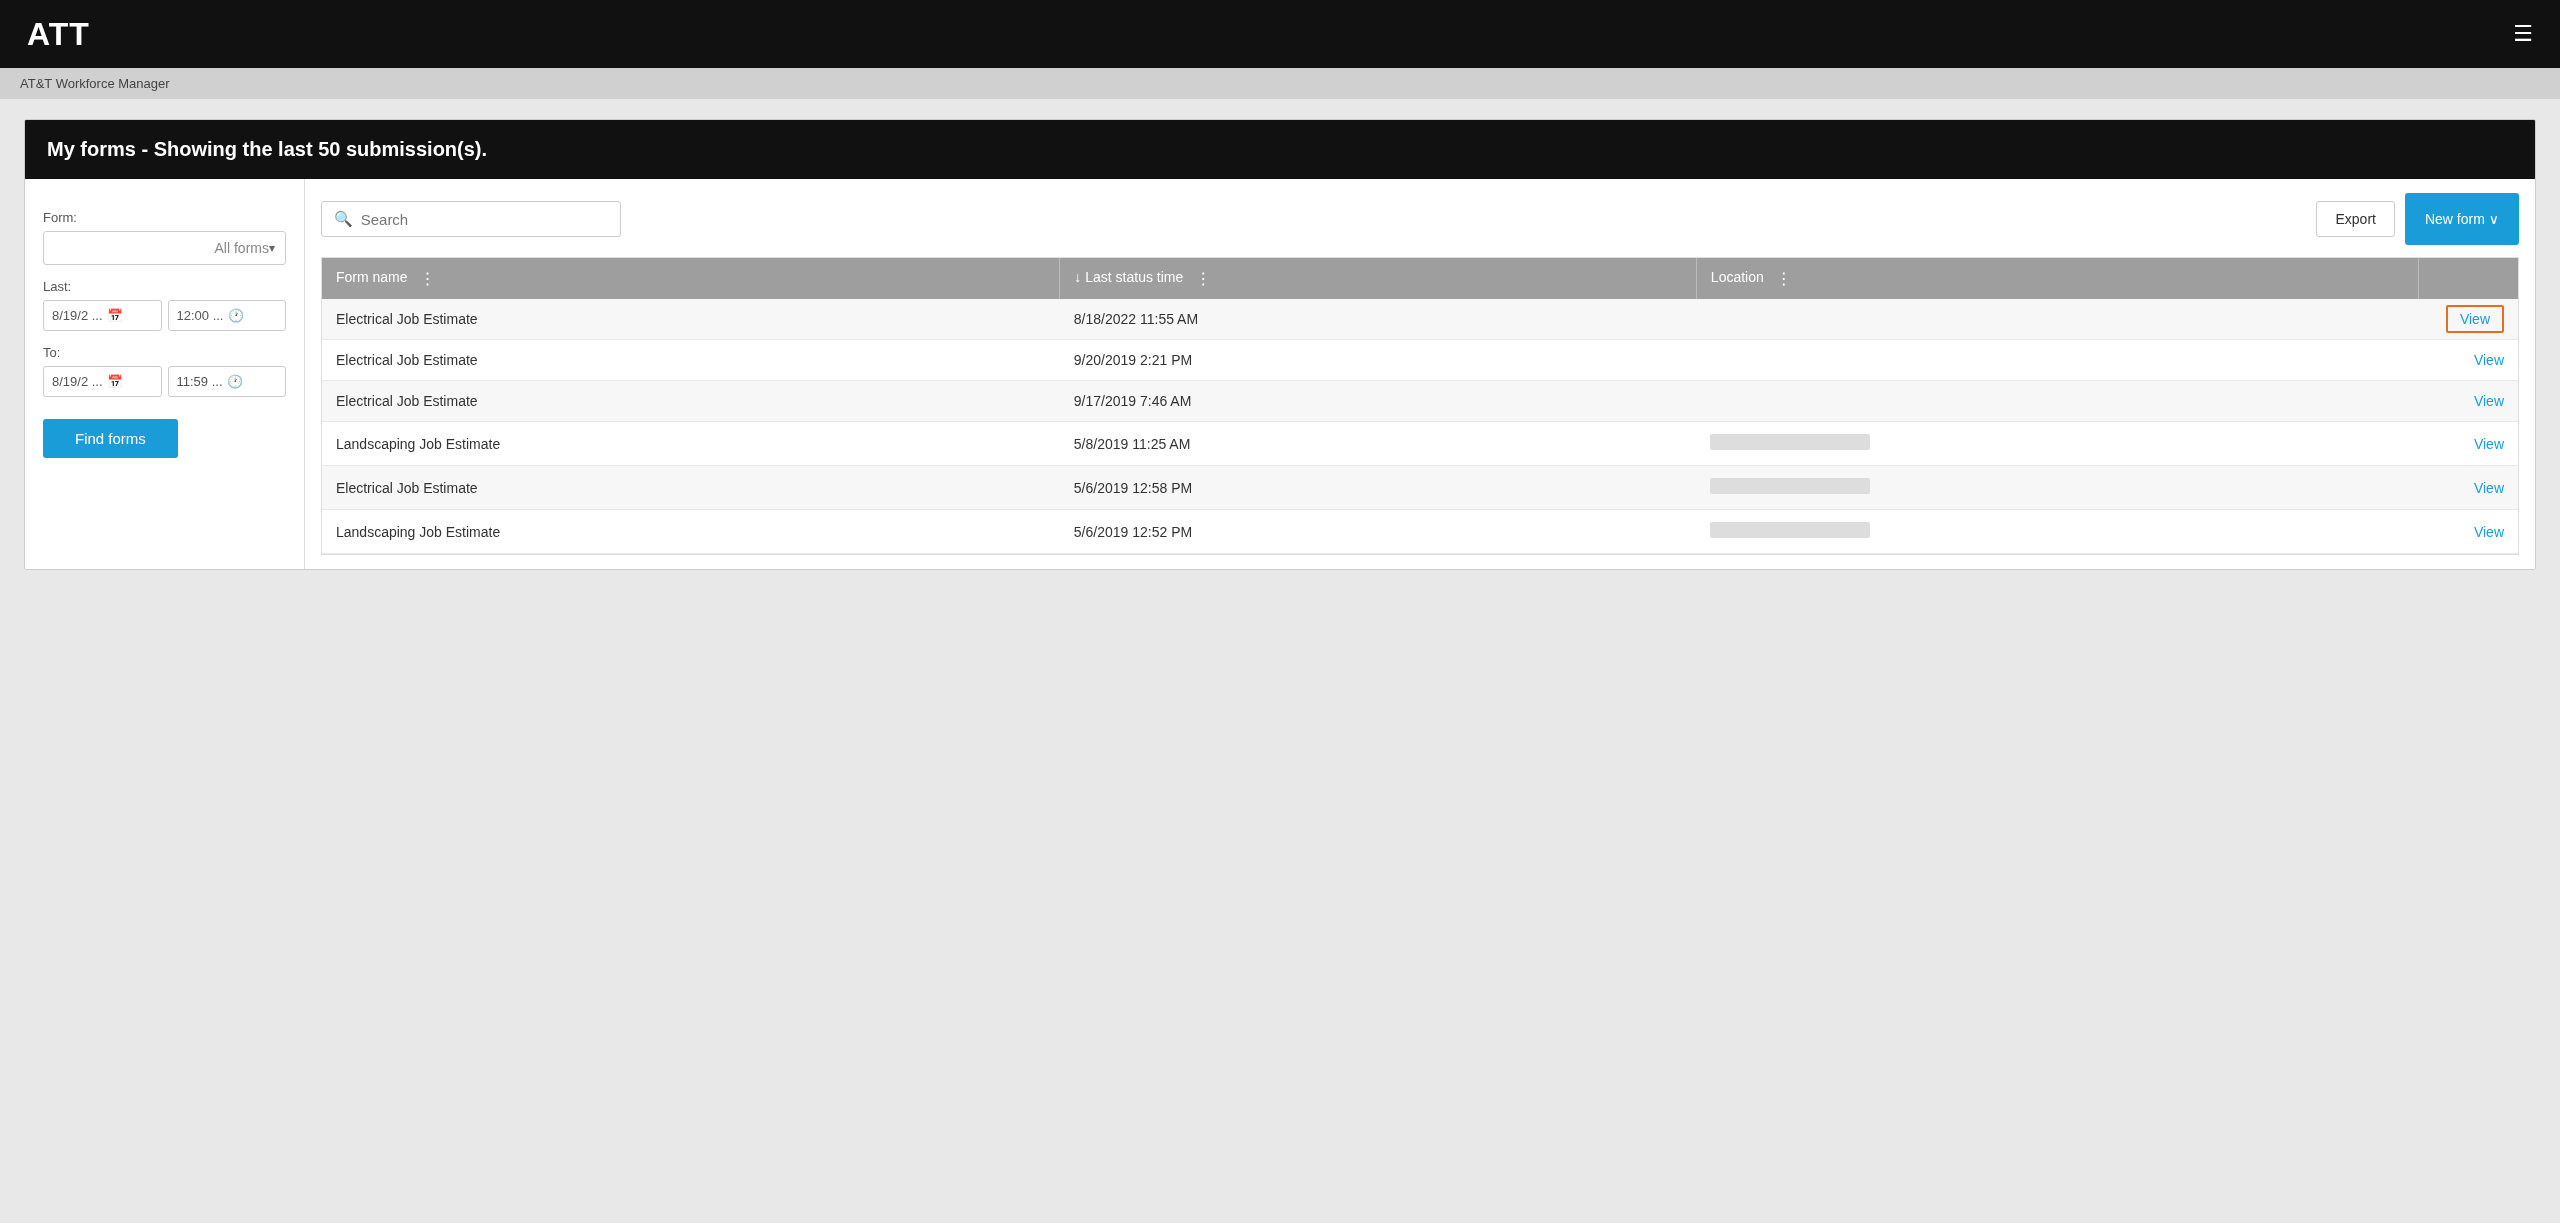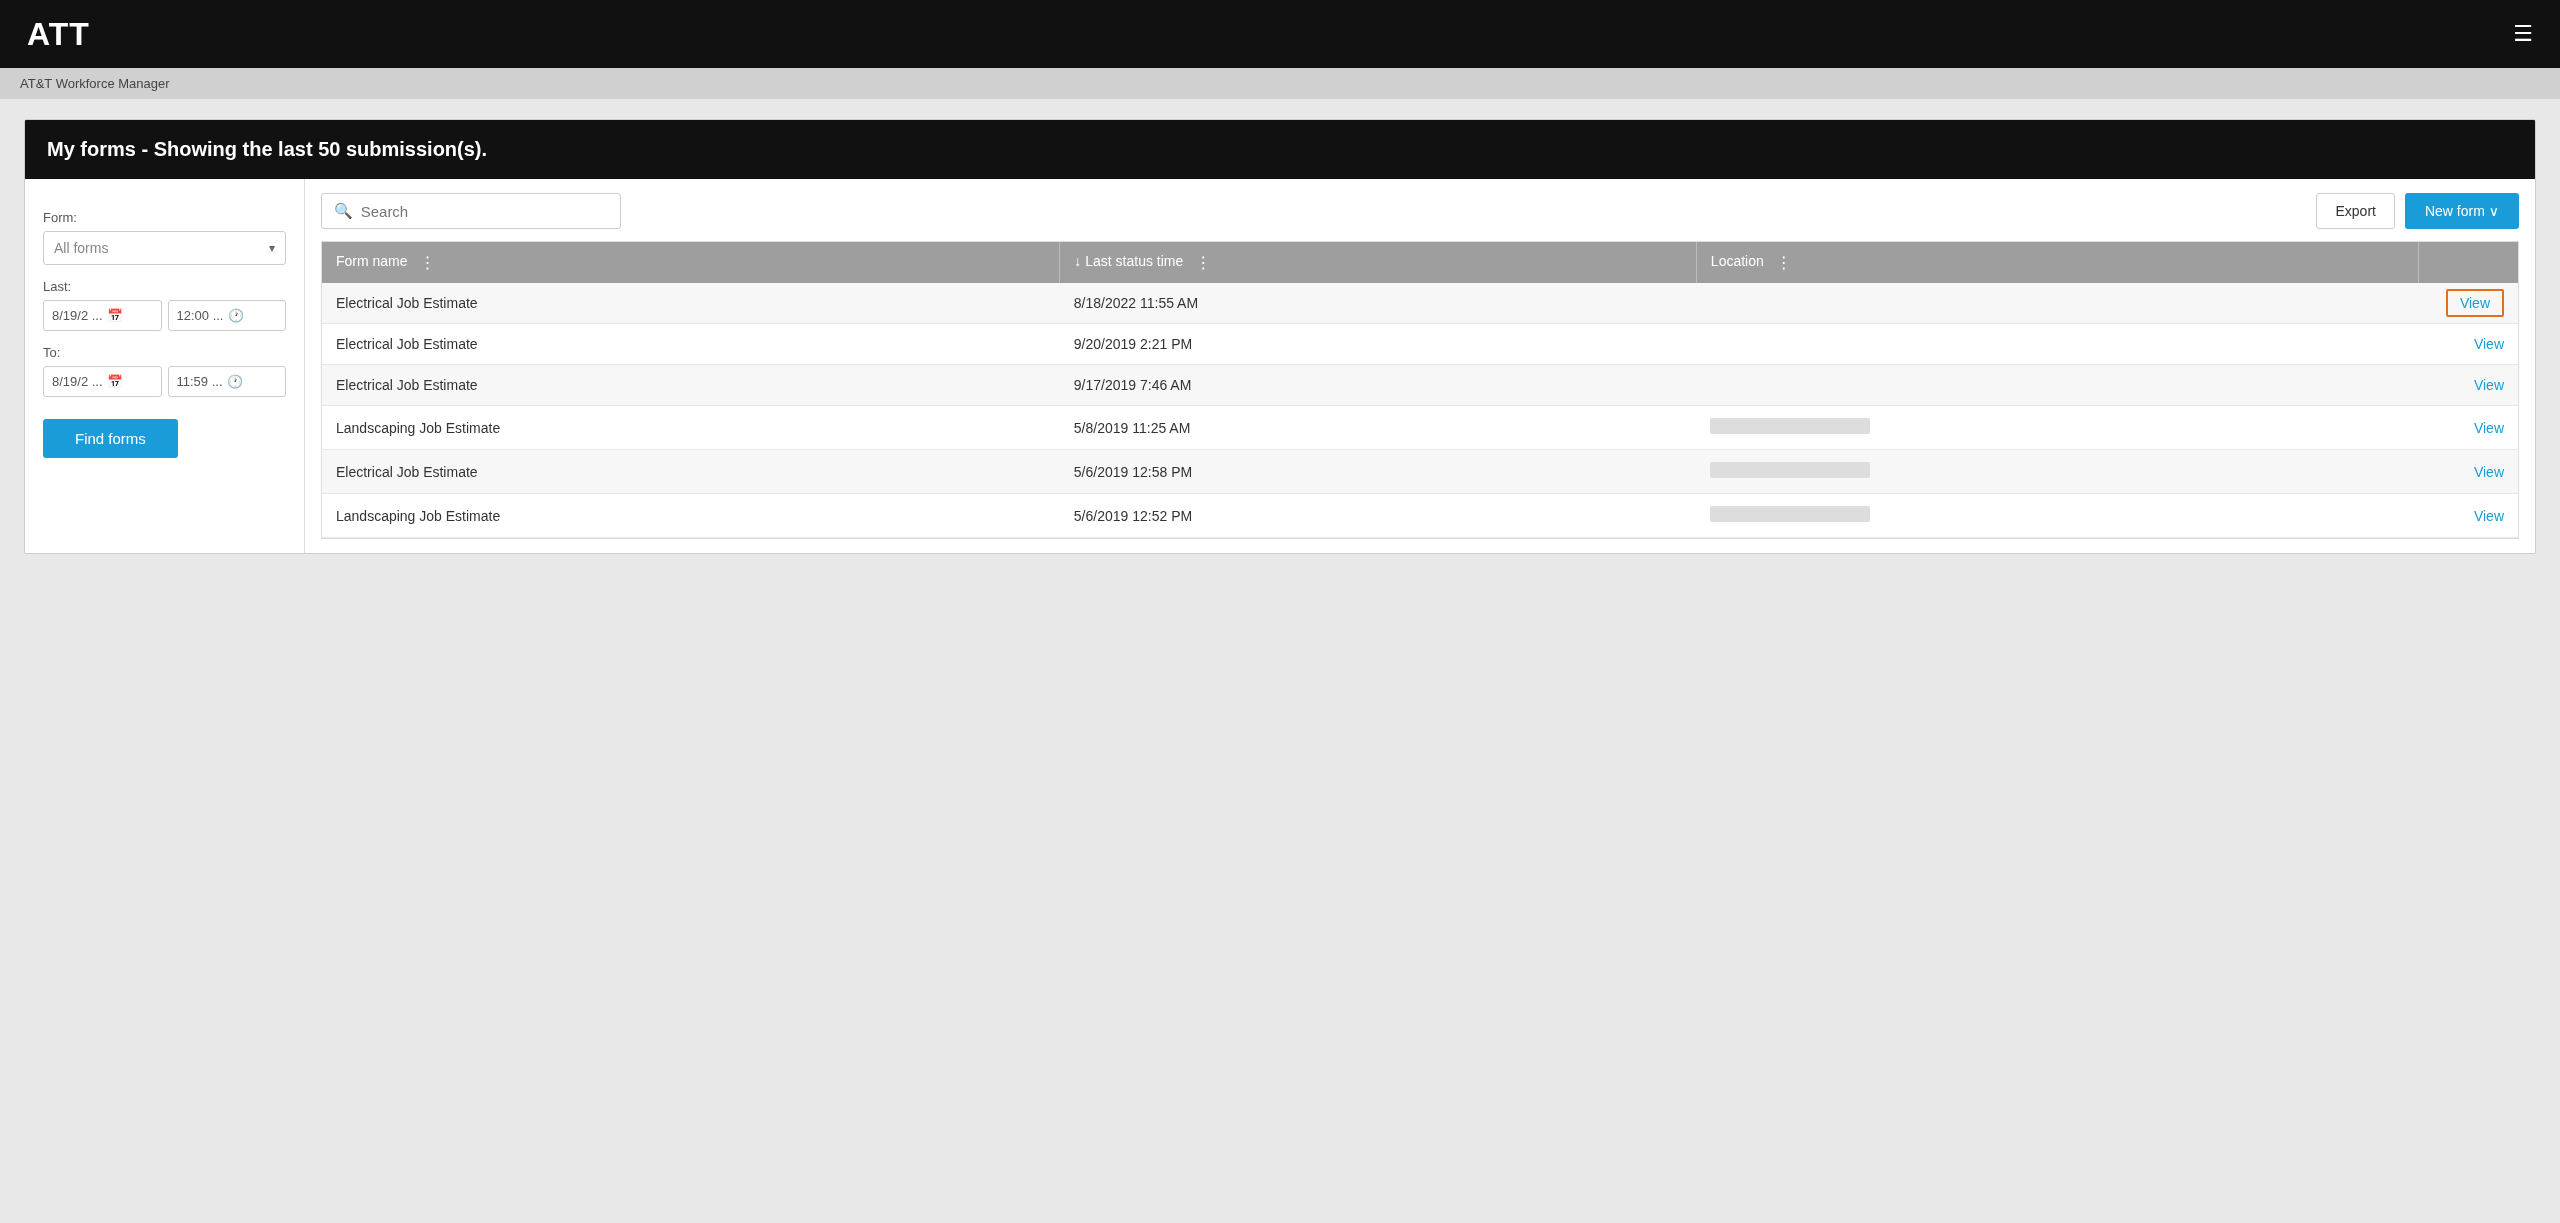--- a/index.html
+++ b/index.html
@@ -77,21 +77,21 @@
     }
     .field-label:first-child { margin-top: 11px; }
 
     .dropdown-select {
       width: 100%;
       border: 1px solid #ccc;
       border-radius: 3px;
       padding: 8px 10px;
       display: flex;
       align-items: center;
-      justify-content: space-between;
+      justify-content: flex-end;
       cursor: pointer;
       background: #fff;
       font-size: 14px;
       color: #888;
     }
     .dropdown-select .chevron { font-size: 12px; color: #666; }
 
     .date-row {
       display: flex;
       gap: 6px;
@@ -171,21 +171,21 @@
       padding: 9px 18px;
       font-size: 14px;
       cursor: pointer;
       color: #333;
     }
     .new-form-btn {
       background: #1a9cd8;
       color: #fff;
       border: none;
       border-radius: 3px;
-      padding: 10px 20px;
+      padding: 18px 20px;
       font-size: 14px;
       cursor: pointer;
       display: flex;
       align-items: center;
       gap: 6px;
     }
 
     
     .data-table {
       width: 100%;

